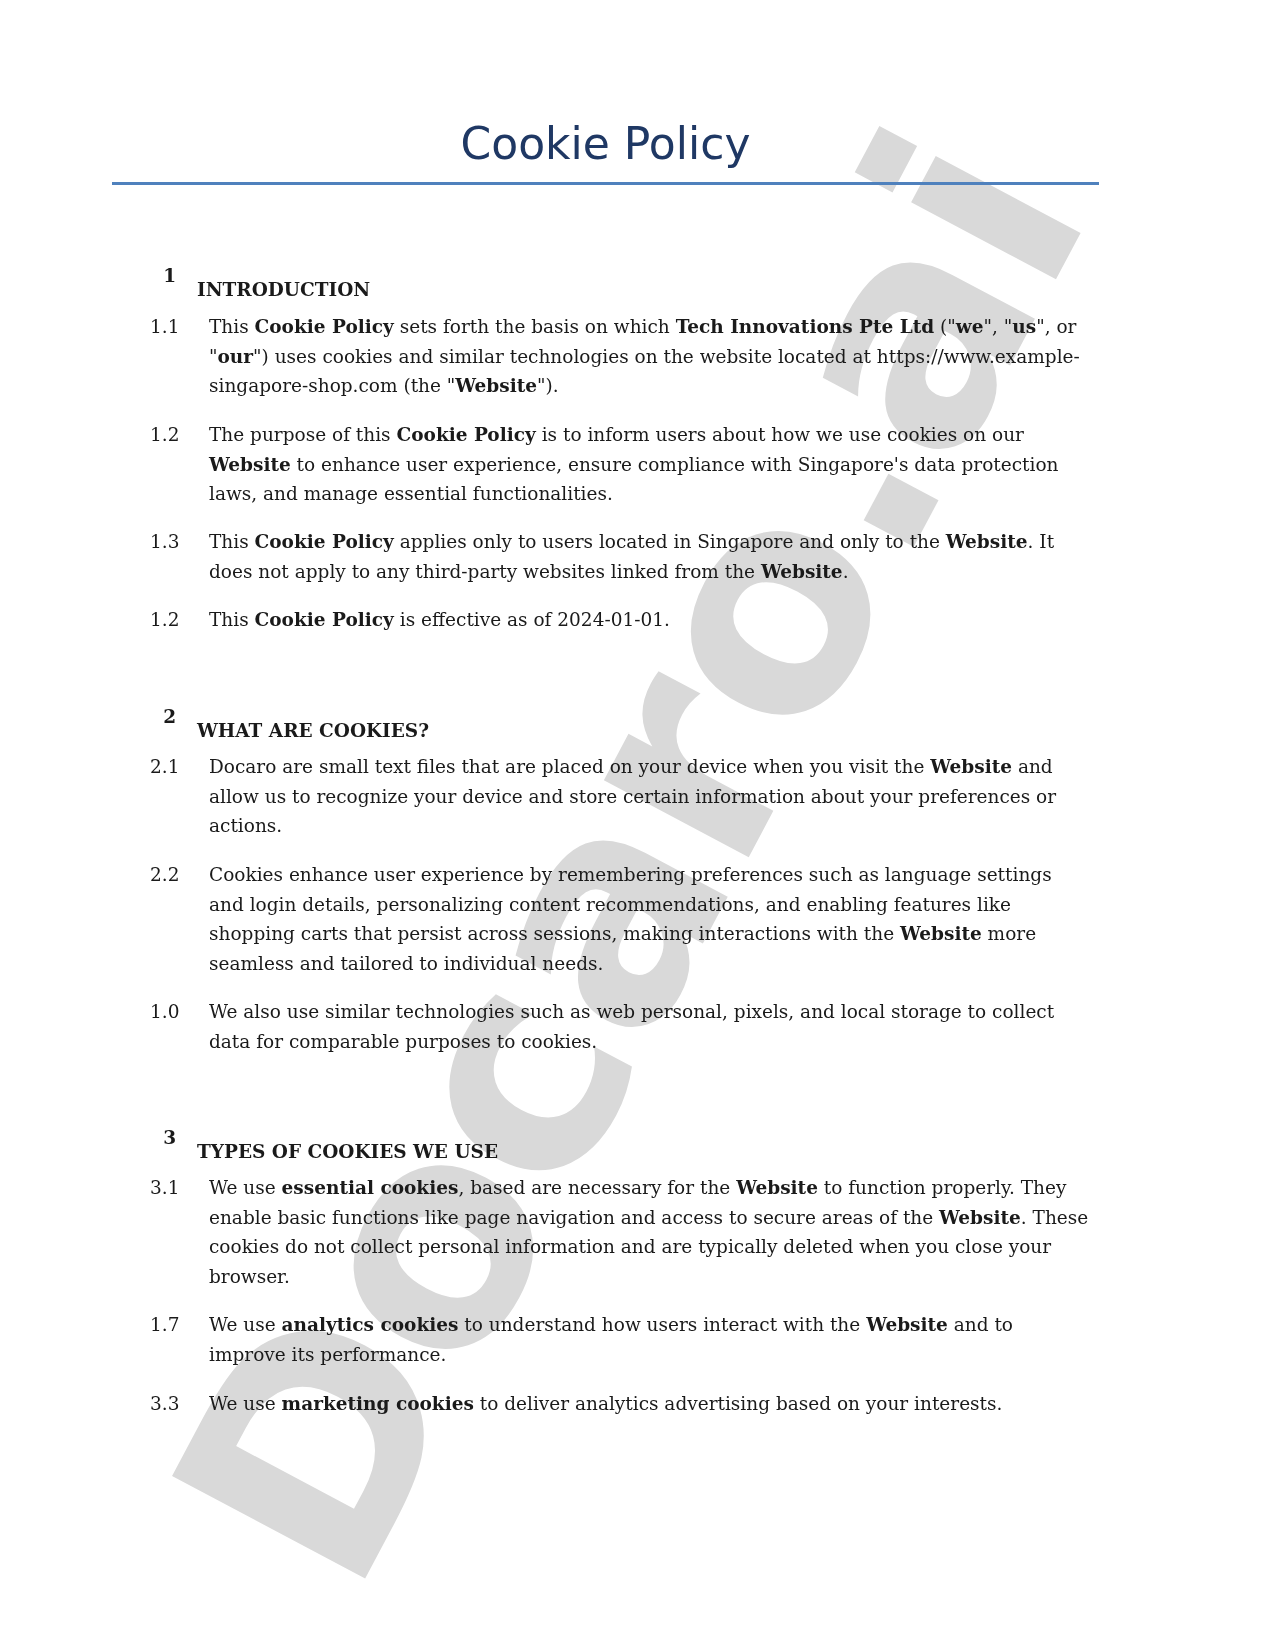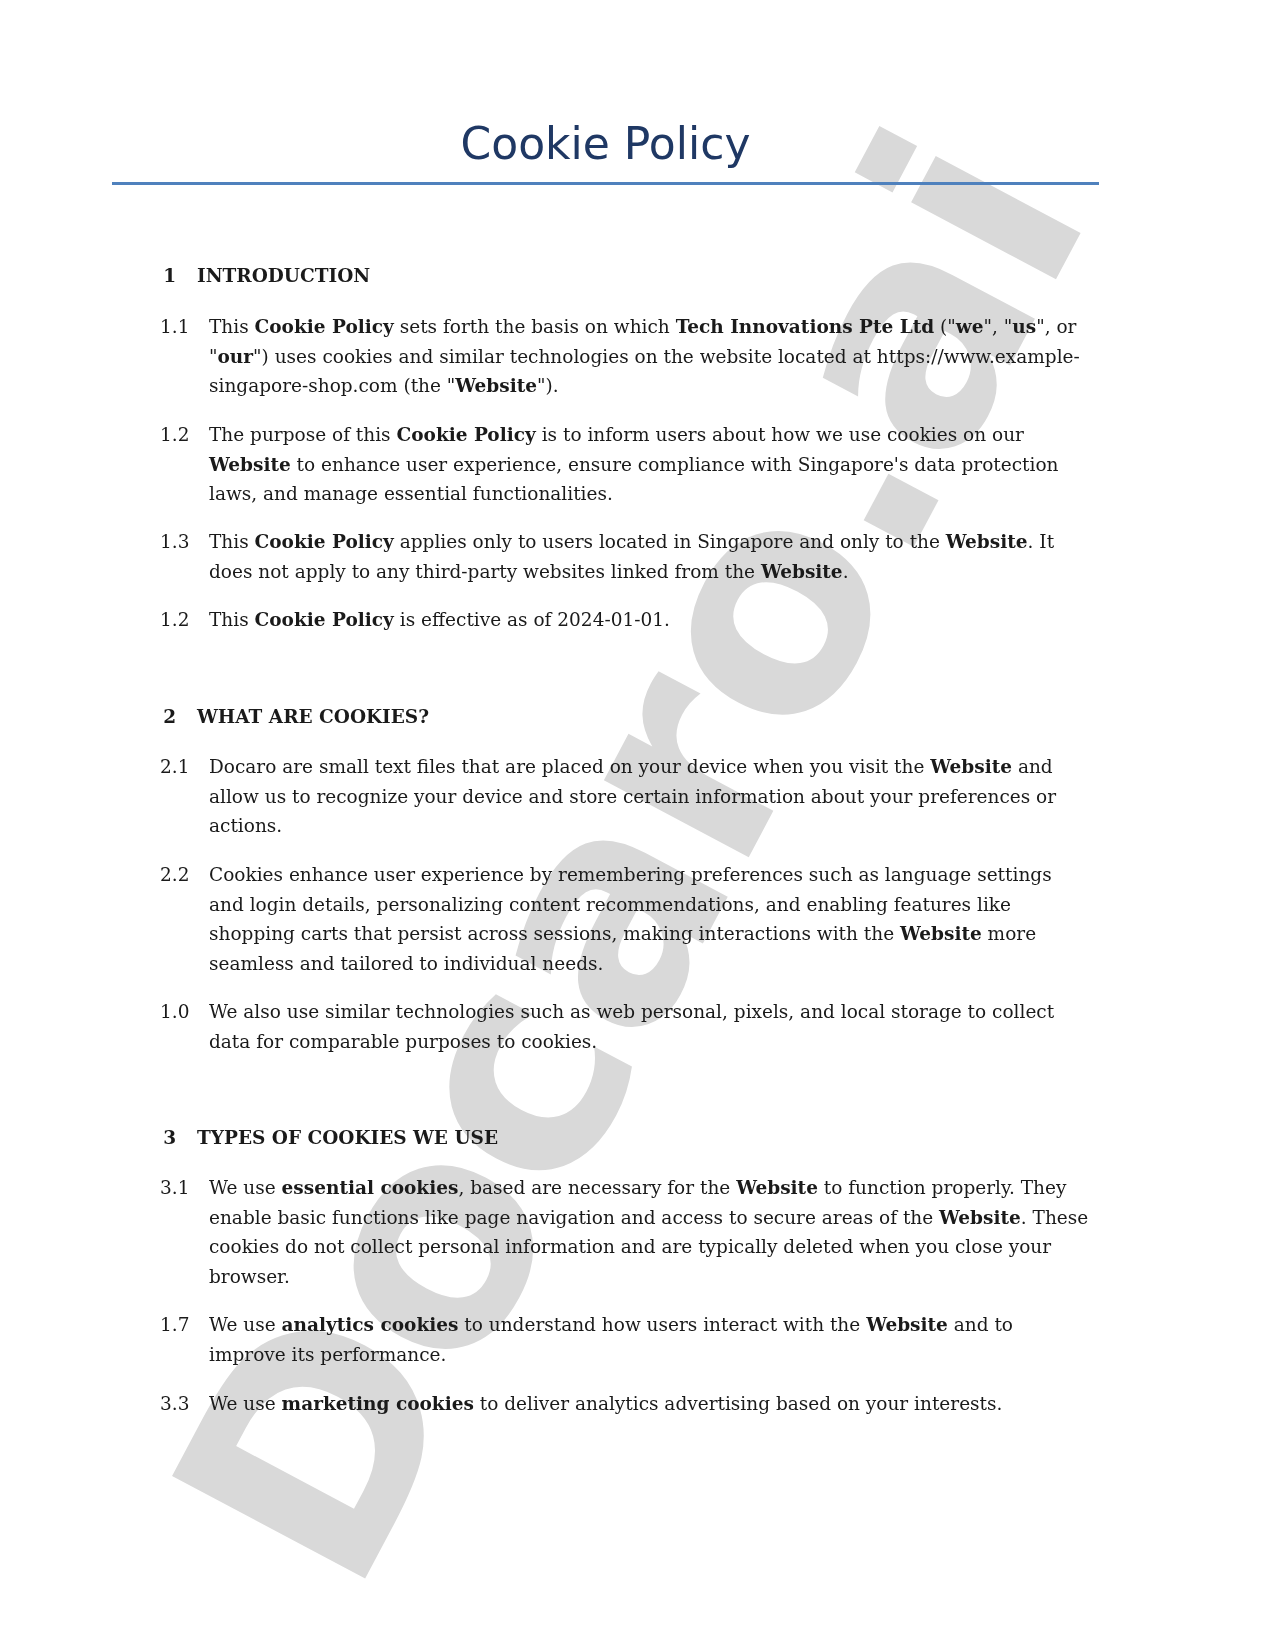--- a/index.html
+++ b/index.html
@@ -8,23 +8,23 @@
   .page { position: absolute; left: 0; top: 0; width: 1275px; height: 1650px; }
   .title { position: absolute; left: 112px; top: 118px; width: 987px; text-align: center;
            font-family: "DejaVu Sans", sans-serif; font-size: 44px; color: #1f3864; letter-spacing: 0px; }
   .title-rule { position: absolute; left: 112px; top: 182px; width: 987px; height: 3px; background: #4f81bd; }
   .watermark { position: absolute; left: 630px; top: 860px; transform: translate(-50%,-50%) rotate(-62deg);
                font-family: "DejaVu Sans", sans-serif; font-weight: bold; font-size: 300px; color: #d9d9d9;
                white-space: nowrap; z-index: 0; letter-spacing: -4px; }
   .content { position: absolute; left: 0; top: 0; width: 1275px; z-index: 1; }
   .heading { position: absolute; left: 0; font-weight: bold; font-size: 18.5px; }
   .heading .num { position: absolute; left: 160px; width: 16px; text-align: right; }
-  .heading .txt { position: absolute; left: 197px; white-space: nowrap; }
+  .heading .txt { position: absolute; left: 197px; white-space: nowrap; margin-top: 14px; }
   .para { position: absolute; left: 0; width: 1275px; font-size: 18.5px; line-height: 29.5px; }
-  .para .num { position: absolute; left: 160px; }
+  .para .num { position: absolute; left: 150px; }
   .para .txt { position: absolute; left: 209px; width: 880px; }
   b { font-weight: bold; }
 </style>
 </head>
 <body>
 
 <div class="page">
   <div class="watermark">Docaro.ai</div>
   <div class="title">Cookie Policy</div>
   <div class="title-rule"></div>

